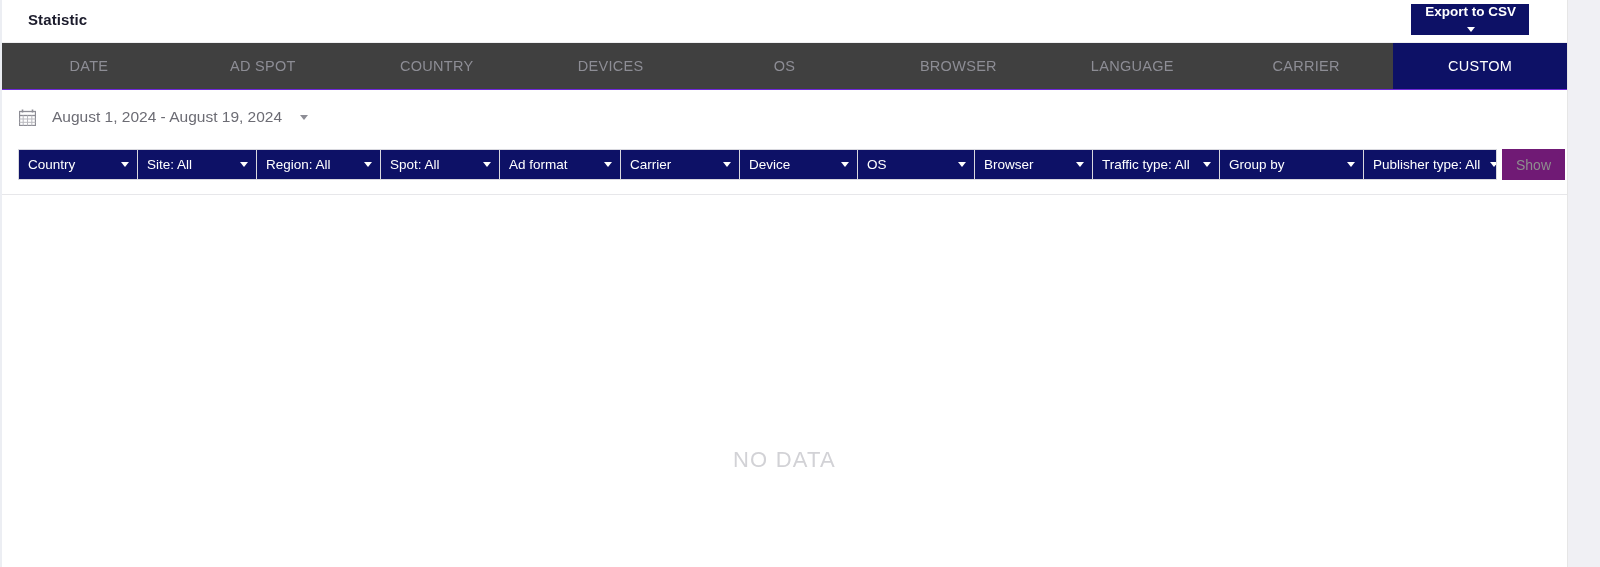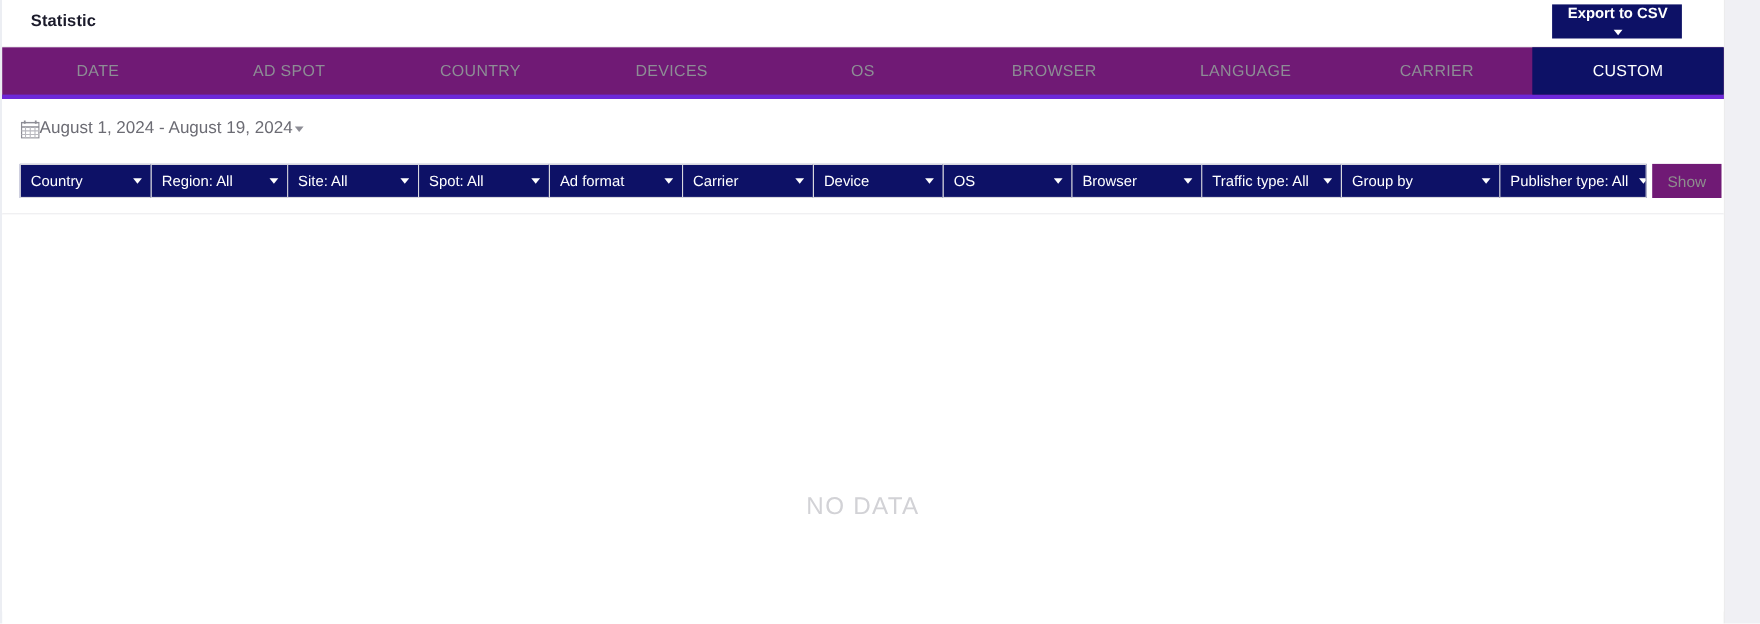--- a/index.html
+++ b/index.html
@@ -80,24 +80,24 @@
     border-left: 4.5px solid transparent;
     border-right: 4.5px solid transparent;
     border-top: 5px solid currentColor;
     display: inline-block;
   }
 
   
   .tabstrip {
     position: relative;
     height: 47px;
-    background: #701a75;
+    background: #404040;
     display: flex;
     align-items: stretch;
-    border-bottom: 4px solid #6d28d9;
+    border-bottom: 1px solid #6d28d9;
   }
   .tab {
     flex: 1 1 0;
     display: flex;
     align-items: center;
     justify-content: center;
     font-size: 14.5px;
     color: #8d8d95;
     letter-spacing: 0.3px;
     cursor: pointer;
@@ -117,21 +117,21 @@
     position: relative;
     height: 59px;
     background: #ffffff;
   }
   .daterange {
     position: absolute;
     left: 17px;
     top: 18px;
     display: flex;
     align-items: center;
-    gap: 0;
+    gap: 16px;
     cursor: pointer;
   }
   .cal-icon {
     width: 17px;
     height: 17px;
     position: relative;
     display: inline-block;
   }
   .daterange-text {
     font-size: 15.5px;
@@ -249,26 +249,26 @@
         <span class="caret-down"></span>
       </div>
     </div>
 
     <div class="filterbar">
       <div id="filters" style="display:flex;align-items:flex-start;">
           <div class="filter" style="width: 119px;">
             <span class="label">Country</span>
             <span class="caret-down"></span>
           </div>
+          <div class="filter" style="width: 119px;">
+            <span class="label">Site: All</span>
+            <span class="caret-down"></span>
+          </div>
           <div class="filter" style="width: 124px;">
             <span class="label">Region: All</span>
-            <span class="caret-down"></span>
-          </div>
-          <div class="filter" style="width: 119px;">
-            <span class="label">Site: All</span>
             <span class="caret-down"></span>
           </div>
           <div class="filter" style="width: 119px;">
             <span class="label">Spot: All</span>
             <span class="caret-down"></span>
           </div>
           <div class="filter" style="width: 121px;">
             <span class="label">Ad format</span>
             <span class="caret-down"></span>
           </div>

